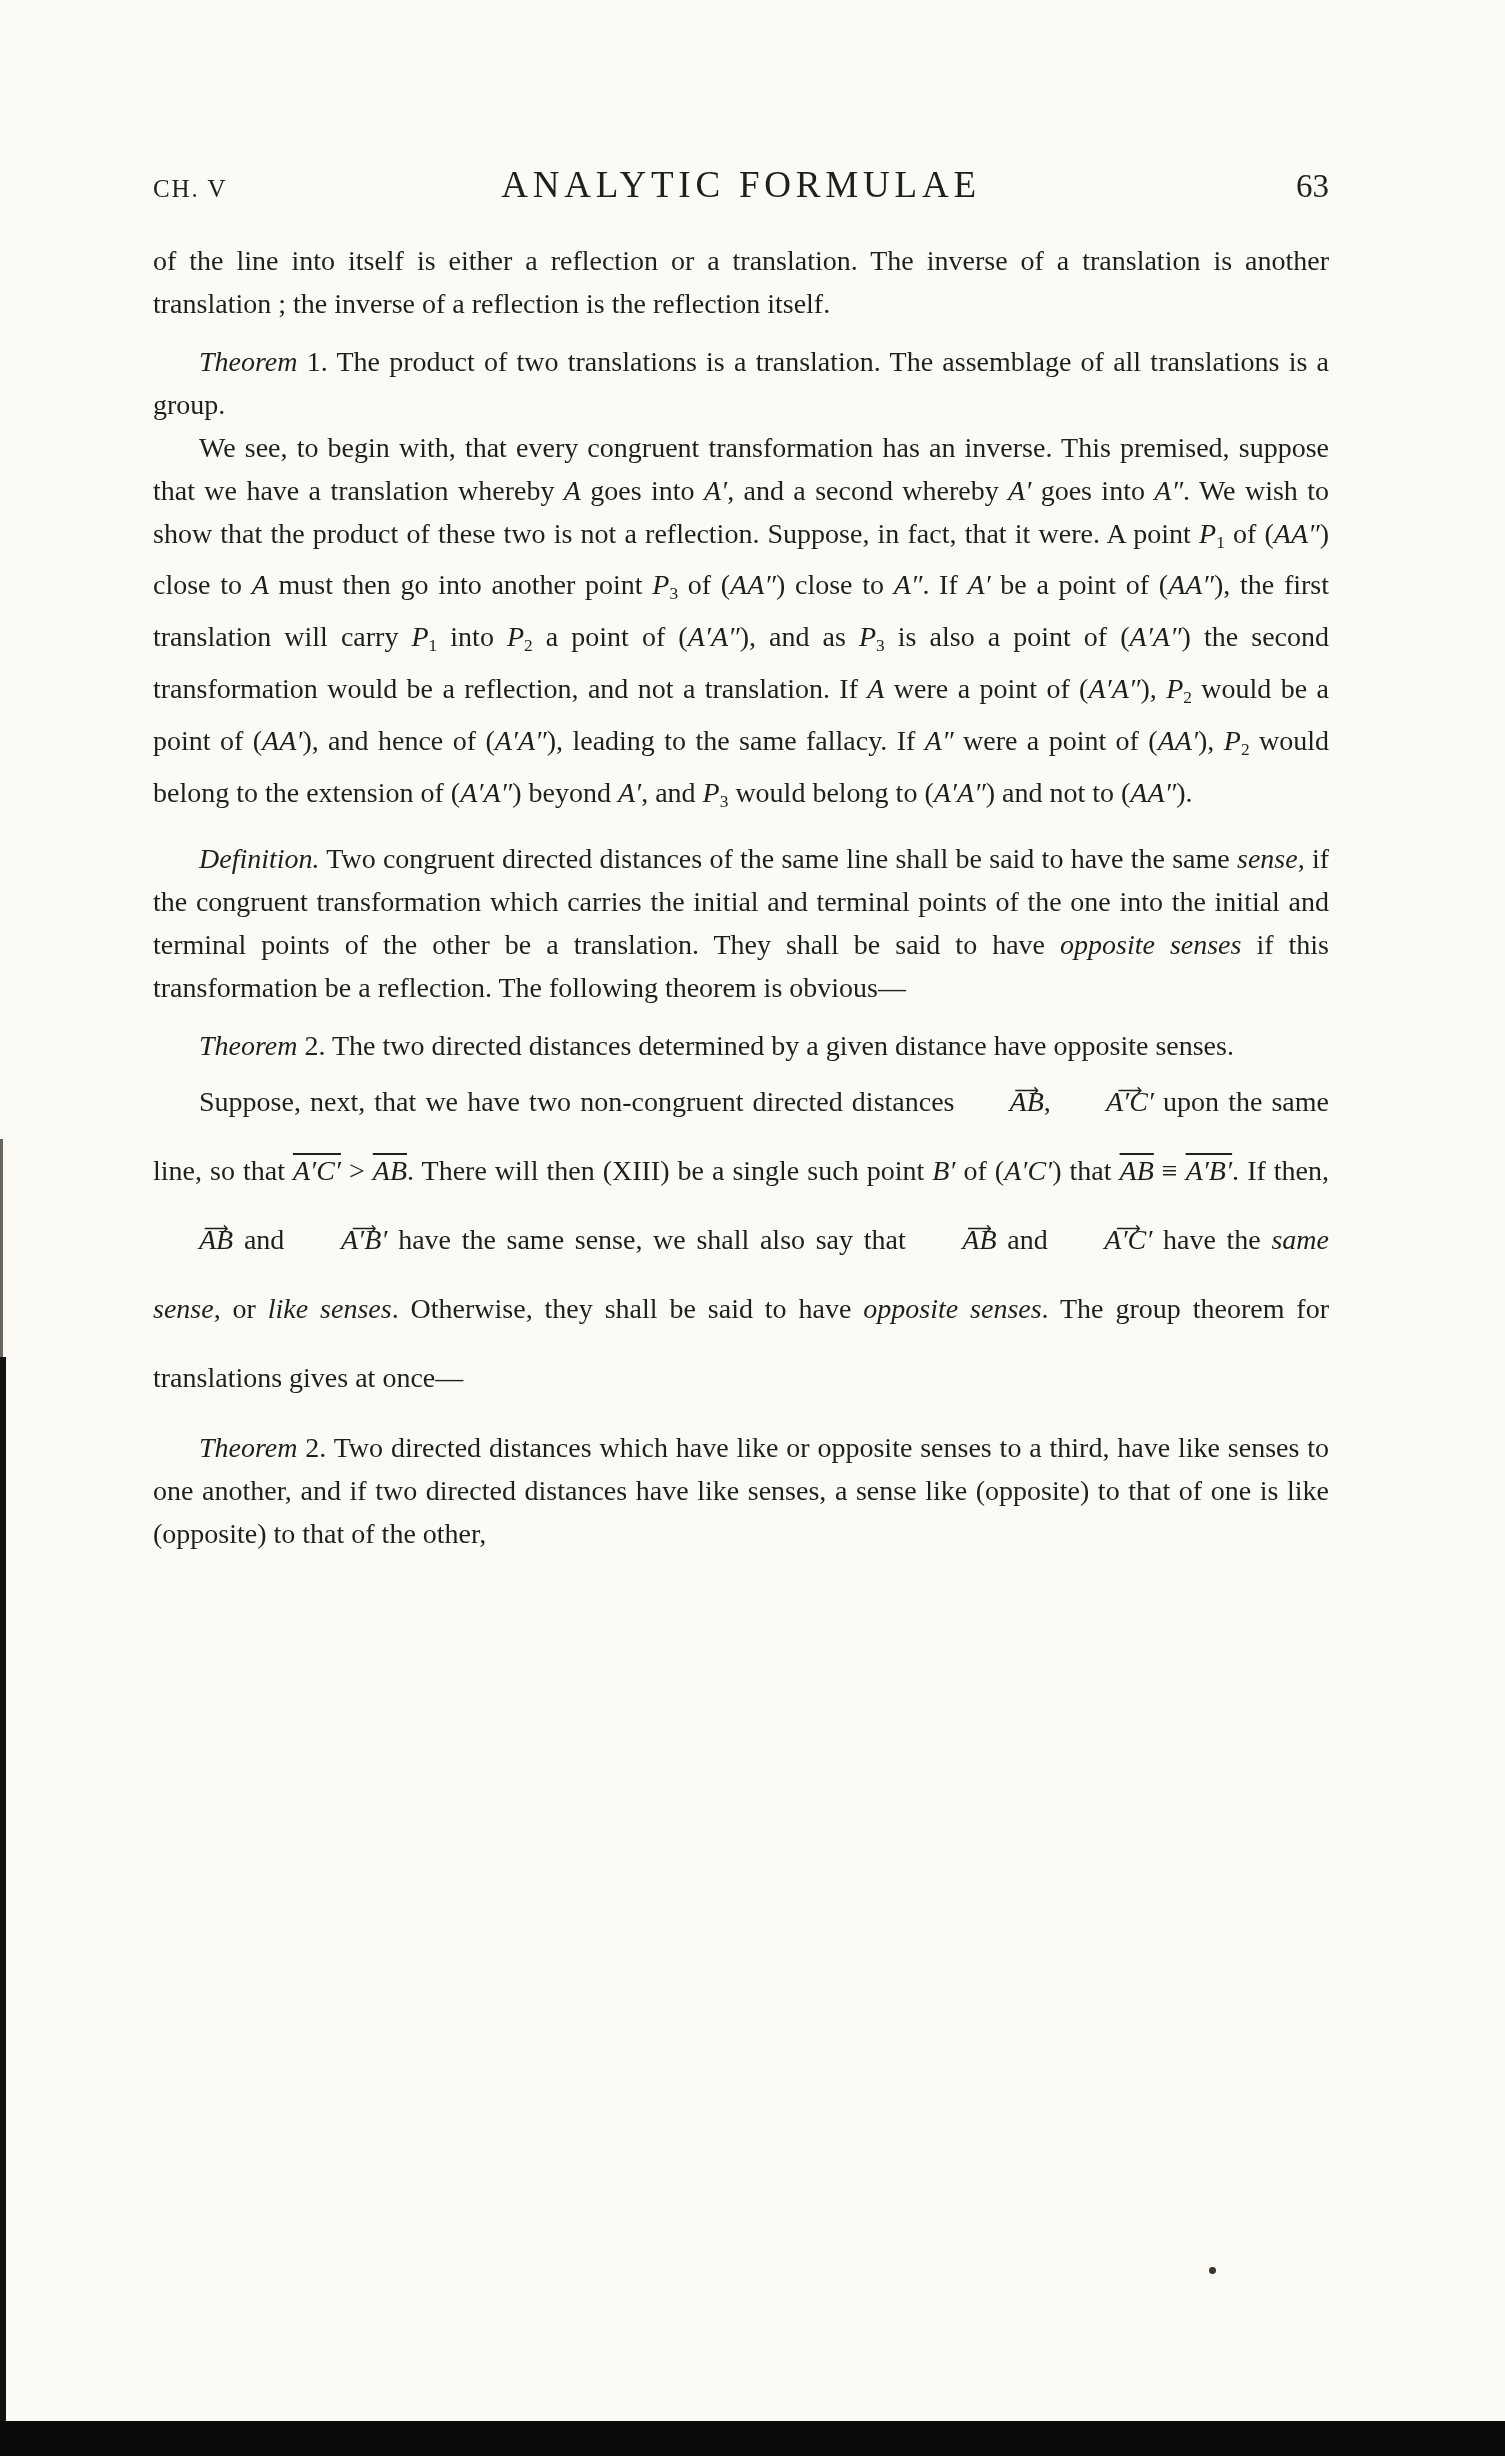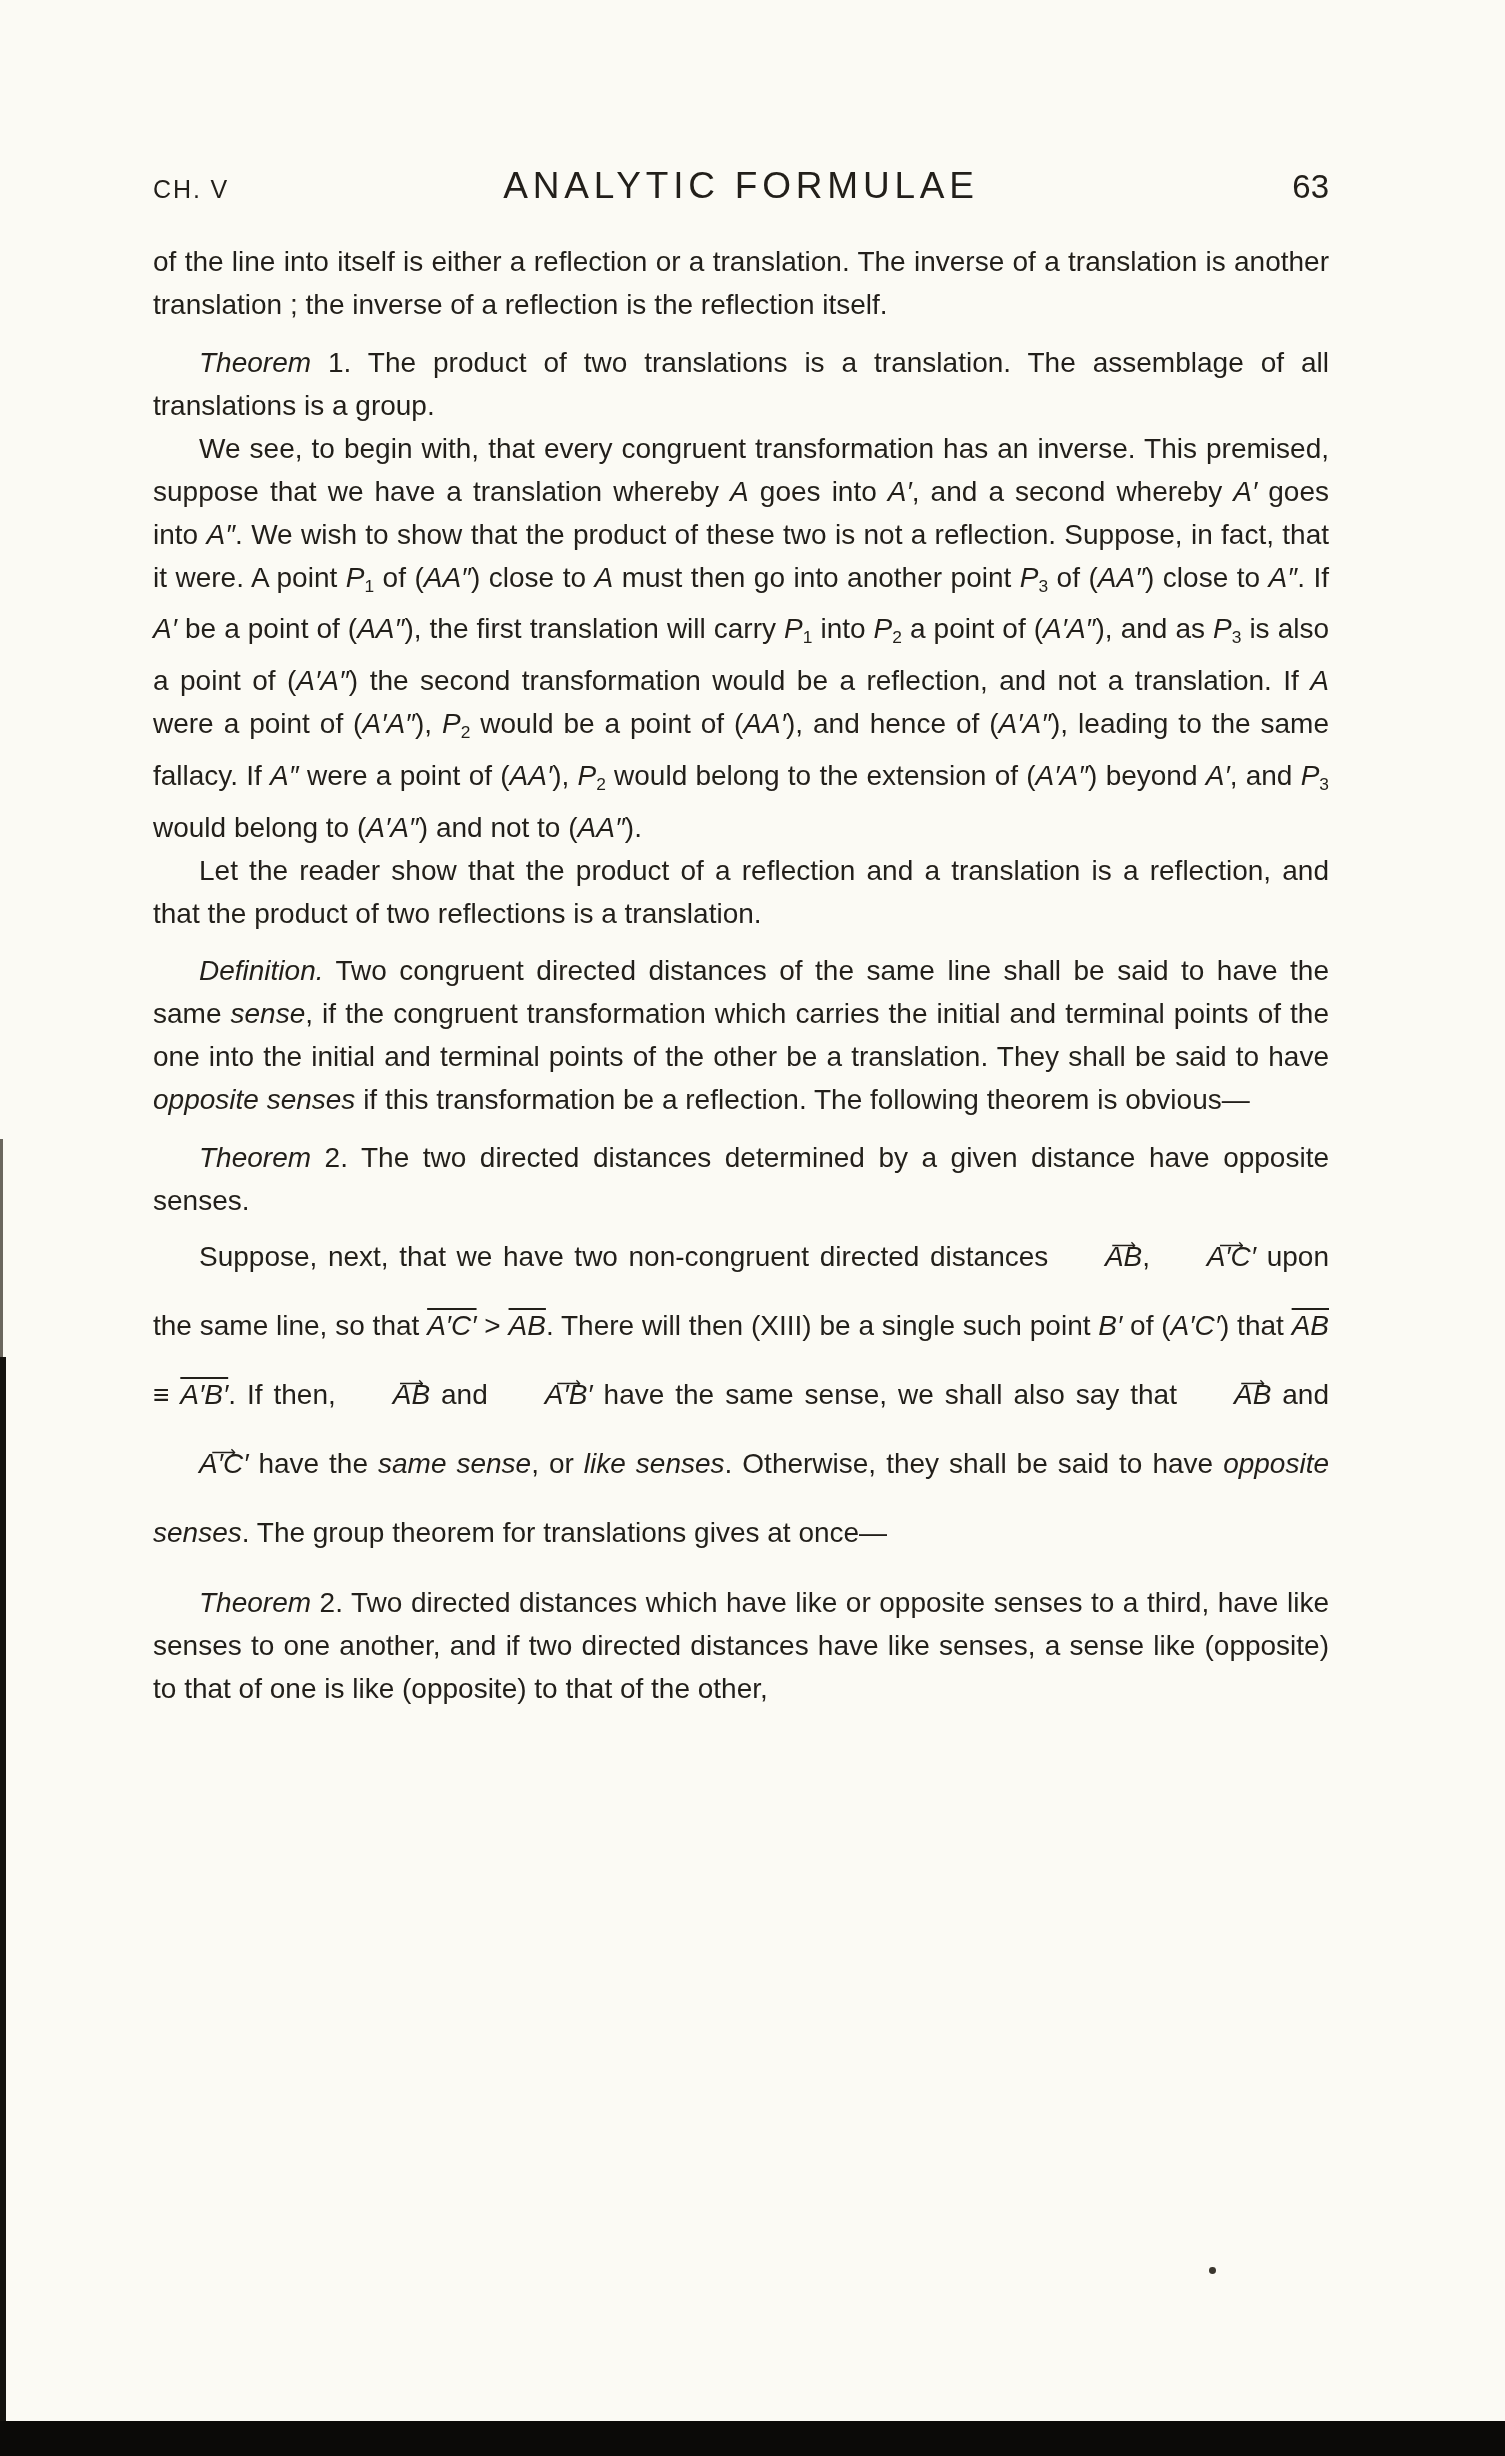--- a/index.html
+++ b/index.html
@@ -6,21 +6,21 @@
     margin: 0;
     padding: 0;
     background: #e8e6df;
   }
   .page {
     position: relative;
     width: 1505px;
     height: 2456px;
     background: #fbfaf4;
     overflow: hidden;
-    font-family: Liberation Sans, sans-serif;
+    font-family: Liberation Serif, serif;
     color: #221f1a;
   }
   .content {
     position: absolute;
     left: 153px;
     top: 124px;
     width: 1176px;
   }
   .header {
     display: grid;
@@ -127,21 +127,20 @@
     <div class="header">
       <span class="chapter">CH. V</span>
       <span class="title">ANALYTIC FORMULAE</span>
       <span class="pagenum">63</span>
     </div>
 
     <div class="textbody">
         <p class="para"><span class="r-p">of the line into itself is either a reflection or a translation. The inverse of a translation is another translation ; the inverse of a reflection is the reflection itself.</span></p>
         <p class="para indent space"><span class="r-i">Theorem</span><span class="r-p"> 1. The product of two translations is a translation. The assemblage of all translations is a group.</span></p>
         <p class="para indent"><span class="r-p">We see, to begin with, that every congruent transformation has an inverse. This premised, suppose that we have a translation whereby </span><span class="r-m">A</span><span class="r-p"> goes into </span><span class="r-m">A′</span><span class="r-p">, and a second whereby </span><span class="r-m">A′</span><span class="r-p"> goes into </span><span class="r-m">A″</span><span class="r-p">. We wish to show that the product of these two is not a reflection. Suppose, in fact, that it were. A point </span><span class="r-m">P</span><span class="r-sub">1</span><span class="r-p"> of (</span><span class="r-m">AA″</span><span class="r-p">) close to </span><span class="r-m">A</span><span class="r-p"> must then go into another point </span><span class="r-m">P</span><span class="r-sub">3</span><span class="r-p"> of (</span><span class="r-m">AA″</span><span class="r-p">) close to </span><span class="r-m">A″</span><span class="r-p">. If </span><span class="r-m">A′</span><span class="r-p"> be a point of (</span><span class="r-m">AA″</span><span class="r-p">), the first translation will carry </span><span class="r-m">P</span><span class="r-sub">1</span><span class="r-p"> into </span><span class="r-m">P</span><span class="r-sub">2</span><span class="r-p"> a point of (</span><span class="r-m">A′A″</span><span class="r-p">), and as </span><span class="r-m">P</span><span class="r-sub">3</span><span class="r-p"> is also a point of (</span><span class="r-m">A′A″</span><span class="r-p">) the second transformation would be a reflection, and not a translation. If </span><span class="r-m">A</span><span class="r-p"> were a point of (</span><span class="r-m">A′A″</span><span class="r-p">), </span><span class="r-m">P</span><span class="r-sub">2</span><span class="r-p"> would be a point of (</span><span class="r-m">AA′</span><span class="r-p">), and hence of (</span><span class="r-m">A′A″</span><span class="r-p">), leading to the same fallacy. If </span><span class="r-m">A″</span><span class="r-p"> were a point of (</span><span class="r-m">AA′</span><span class="r-p">), </span><span class="r-m">P</span><span class="r-sub">2</span><span class="r-p"> would belong to the extension of (</span><span class="r-m">A′A″</span><span class="r-p">) beyond </span><span class="r-m">A′</span><span class="r-p">, and </span><span class="r-m">P</span><span class="r-sub">3</span><span class="r-p"> would belong to (</span><span class="r-m">A′A″</span><span class="r-p">) and not to (</span><span class="r-m">AA″</span><span class="r-p">).</span></p>
-        <p class="para indent"><span class="r-p">Let the reader show that the product of a reflection and a translation is a reflection, and that the product of two reflections is a translation.</span></p>
         <p class="para indent space"><span class="r-i">Definition.</span><span class="r-p"> Two congruent directed distances of the same line shall be said to have the same </span><span class="r-i">sense</span><span class="r-p">, if the congruent transformation which carries the initial and terminal points of the one into the initial and terminal points of the other be a translation. They shall be said to have </span><span class="r-i">opposite senses</span><span class="r-p"> if this transformation be a reflection. The following theorem is obvious—</span></p>
         <p class="para indent space"><span class="r-i">Theorem</span><span class="r-p"> 2. The two directed distances determined by a given distance have opposite senses.</span></p>
         <p class="para indent loose"><span class="r-p">Suppose, next, that we have two non-congruent directed distances </span><span class="r-vec">AB</span><span class="r-p">, </span><span class="r-vec">A′C′</span><span class="r-p"> upon the same line, so that </span><span class="r-bar">A′C′</span><span class="r-p"> &gt; </span><span class="r-bar">AB</span><span class="r-p">. There will then (XIII) be a single such point </span><span class="r-m">B′</span><span class="r-p"> of (</span><span class="r-m">A′C′</span><span class="r-p">) that </span><span class="r-bar">AB</span><span class="r-p"> ≡ </span><span class="r-bar">A′B′</span><span class="r-p">. If then, </span><span class="r-vec">AB</span><span class="r-p"> and </span><span class="r-vec">A′B′</span><span class="r-p"> have the same sense, we shall also say that </span><span class="r-vec">AB</span><span class="r-p"> and </span><span class="r-vec">A′C′</span><span class="r-p"> have the </span><span class="r-i">same sense</span><span class="r-p">, or </span><span class="r-i">like senses</span><span class="r-p">. Otherwise, they shall be said to have </span><span class="r-i">opposite senses</span><span class="r-p">. The group theorem for translations gives at once—</span></p>
         <p class="para indent space"><span class="r-i">Theorem</span><span class="r-p"> 2. Two directed distances which have like or opposite senses to a third, have like senses to one another, and if two directed distances have like senses, a sense like (opposite) to that of one is like (opposite) to that of the other,</span></p>
       </div>
 
   </div>
 
   <div class="edge-left-faint"></div>
   <div class="edge-left"></div>

